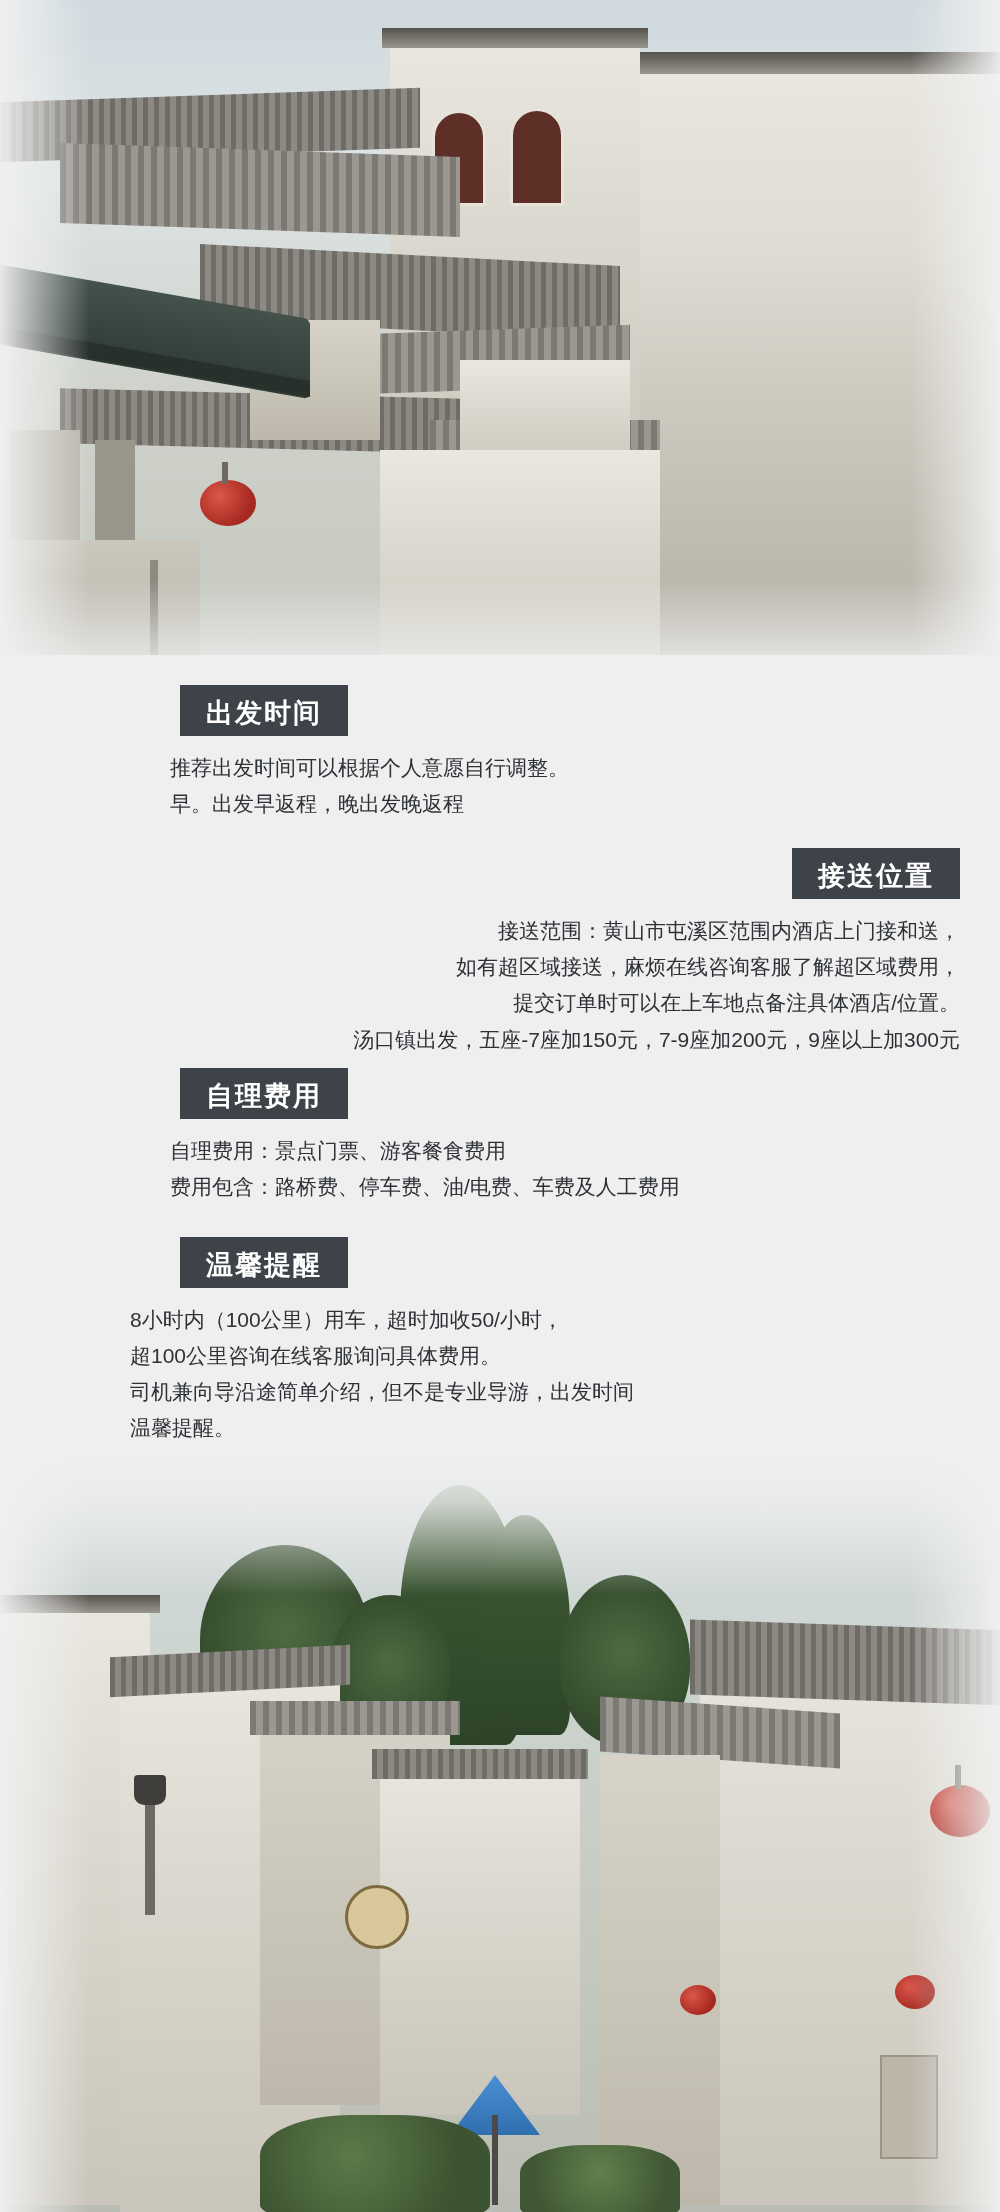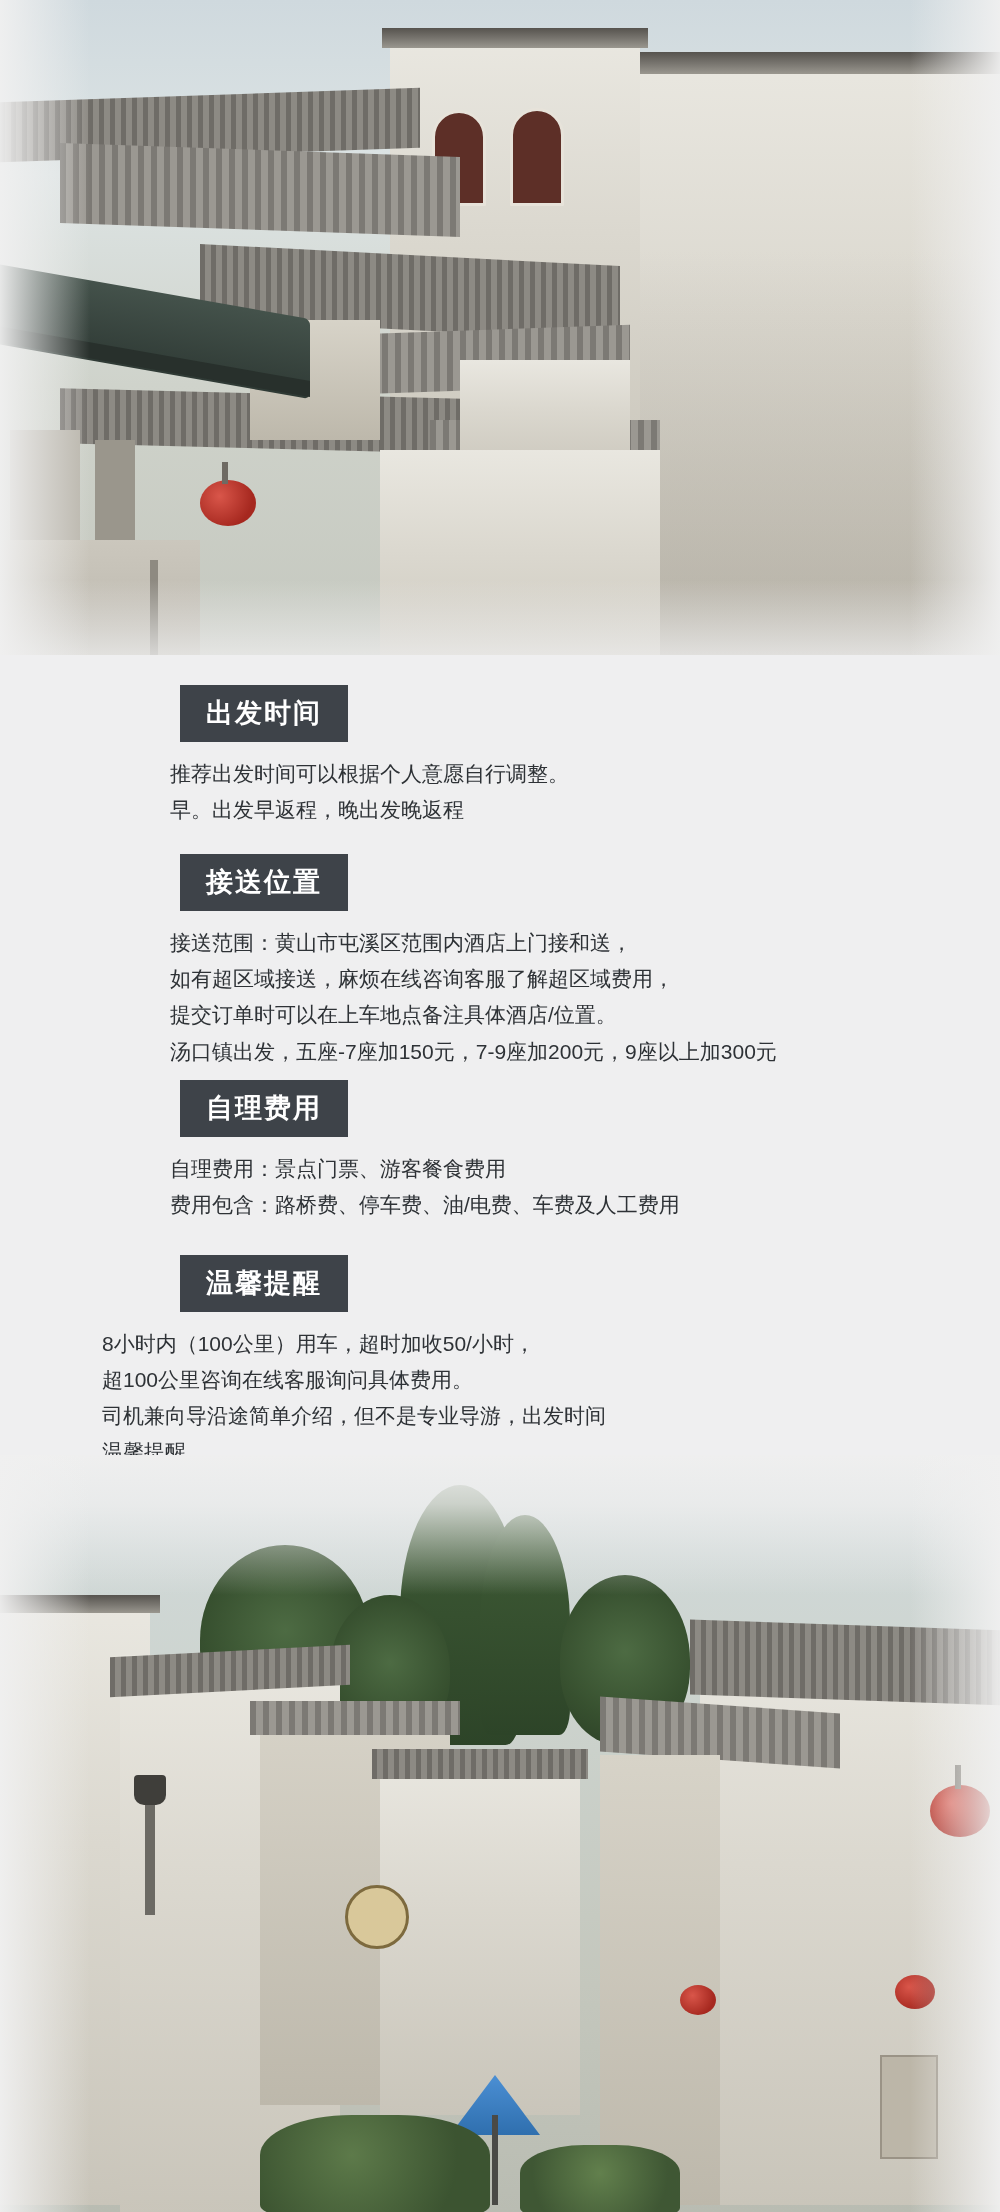--- a/index.html
+++ b/index.html
@@ -117,35 +117,35 @@
     padding: 30px 40px 0 40px;
   }
   .section { margin-bottom: 10px; }
   .heading {
     display: inline-block;
     background: #3e4349;
     color: #ffffff;
     font-size: 27px;
     font-weight: bold;
     letter-spacing: 2px;
-    padding: 10px 26px 11px 26px;
+    padding: 10px 26px 5px 26px;
     margin: 0 0 14px 140px;
   }
   .lines {
     margin: 0 0 0 130px;
     color: #2e3236;
     font-size: 21px;
     line-height: 1.72;
   }
   .lines p { margin: 0; white-space: nowrap; }
   .s-depart { margin-top: 0; }
-  .s-pickup { margin-top: 26px; }
+  .s-pickup { margin-top: 26px; text-align: right; }
   .s-fee { margin-top: 8px; }
   .s-tips { margin-top: 32px; }
-  .tips-lines { margin-left: 62px; }
+  .tips-lines { margin-left: 90px; }
   .fee-lines { margin-left: 130px; }
 </style>
 </head>
 <body>
 
 <div class="page">
 
   <div class="photo-top">
     <div class="sky blk"></div>
 

